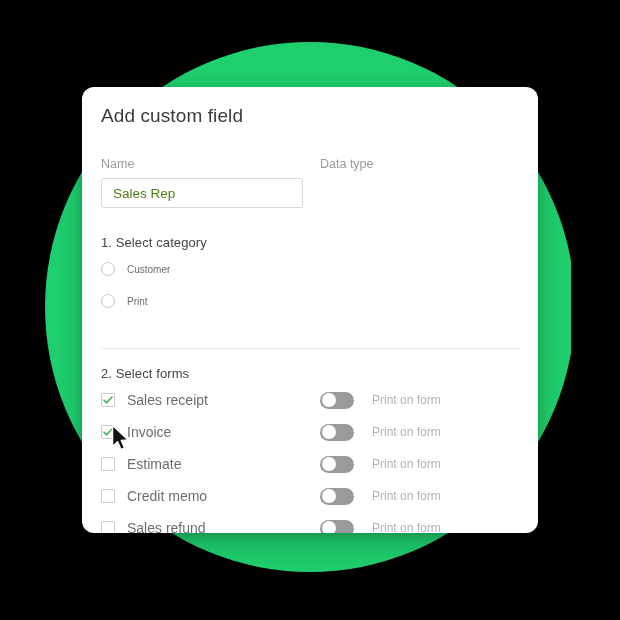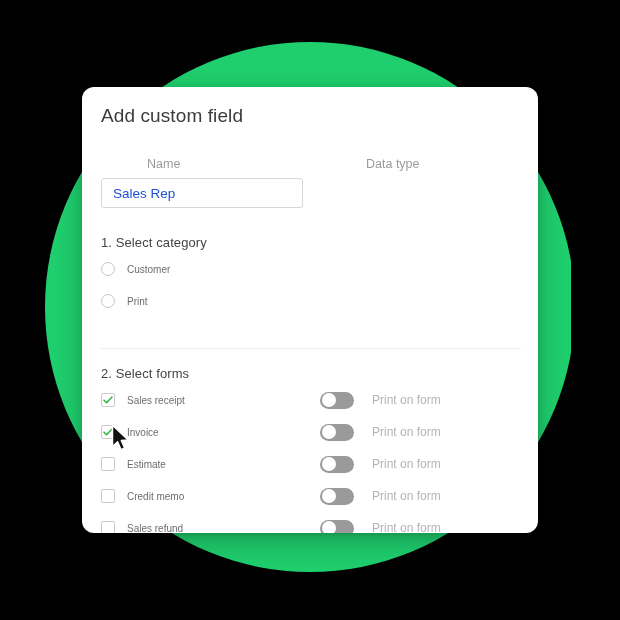--- a/index.html
+++ b/index.html
@@ -71,35 +71,34 @@
     top: 0;
   }
   .field.name  { left: 0px;   width: 202px; }
   .field.dtype { left: 219px; width: 202px; }
   .field-label {
     font-size: 12.5px;
     color: #9b9b9b;
     margin-bottom: 7px;
     display: block;
     white-space: nowrap;
-    margin-left: 46px;
   }
   .field-box {
     height: 30px;
     border: 1px solid #d7d7d7;
     border-radius: 3px;
     background: #fff;
     display: flex;
     align-items: center;
     box-sizing: border-box;
     position: relative;
   }
   .field-box .val {
     font-size: 13.5px;
-    color: #1d4ed8;
+    color: #4d7c0f;
     padding-left: 11px;
     white-space: nowrap;
     overflow: hidden;
   }
   .select-divider {
     position: absolute;
     right: 31px;
     top: 0;
     bottom: 0;
     width: 1px;
@@ -197,21 +196,21 @@
     position: relative;
     flex: 0 0 auto;
   }
   .checkbox.checked svg {
     position: absolute;
     left: 0.4px;
     top: 0.2px;
     display: block;
   }
   .form-label {
-    font-size: 10px;
+    font-size: 14px;
     color: #6d6d6d;
     margin-left: 12px;
     white-space: nowrap;
   }
   .toggle-wrap {
     position: absolute;
     left: 219px;
     display: flex;
     align-items: center;
   }

